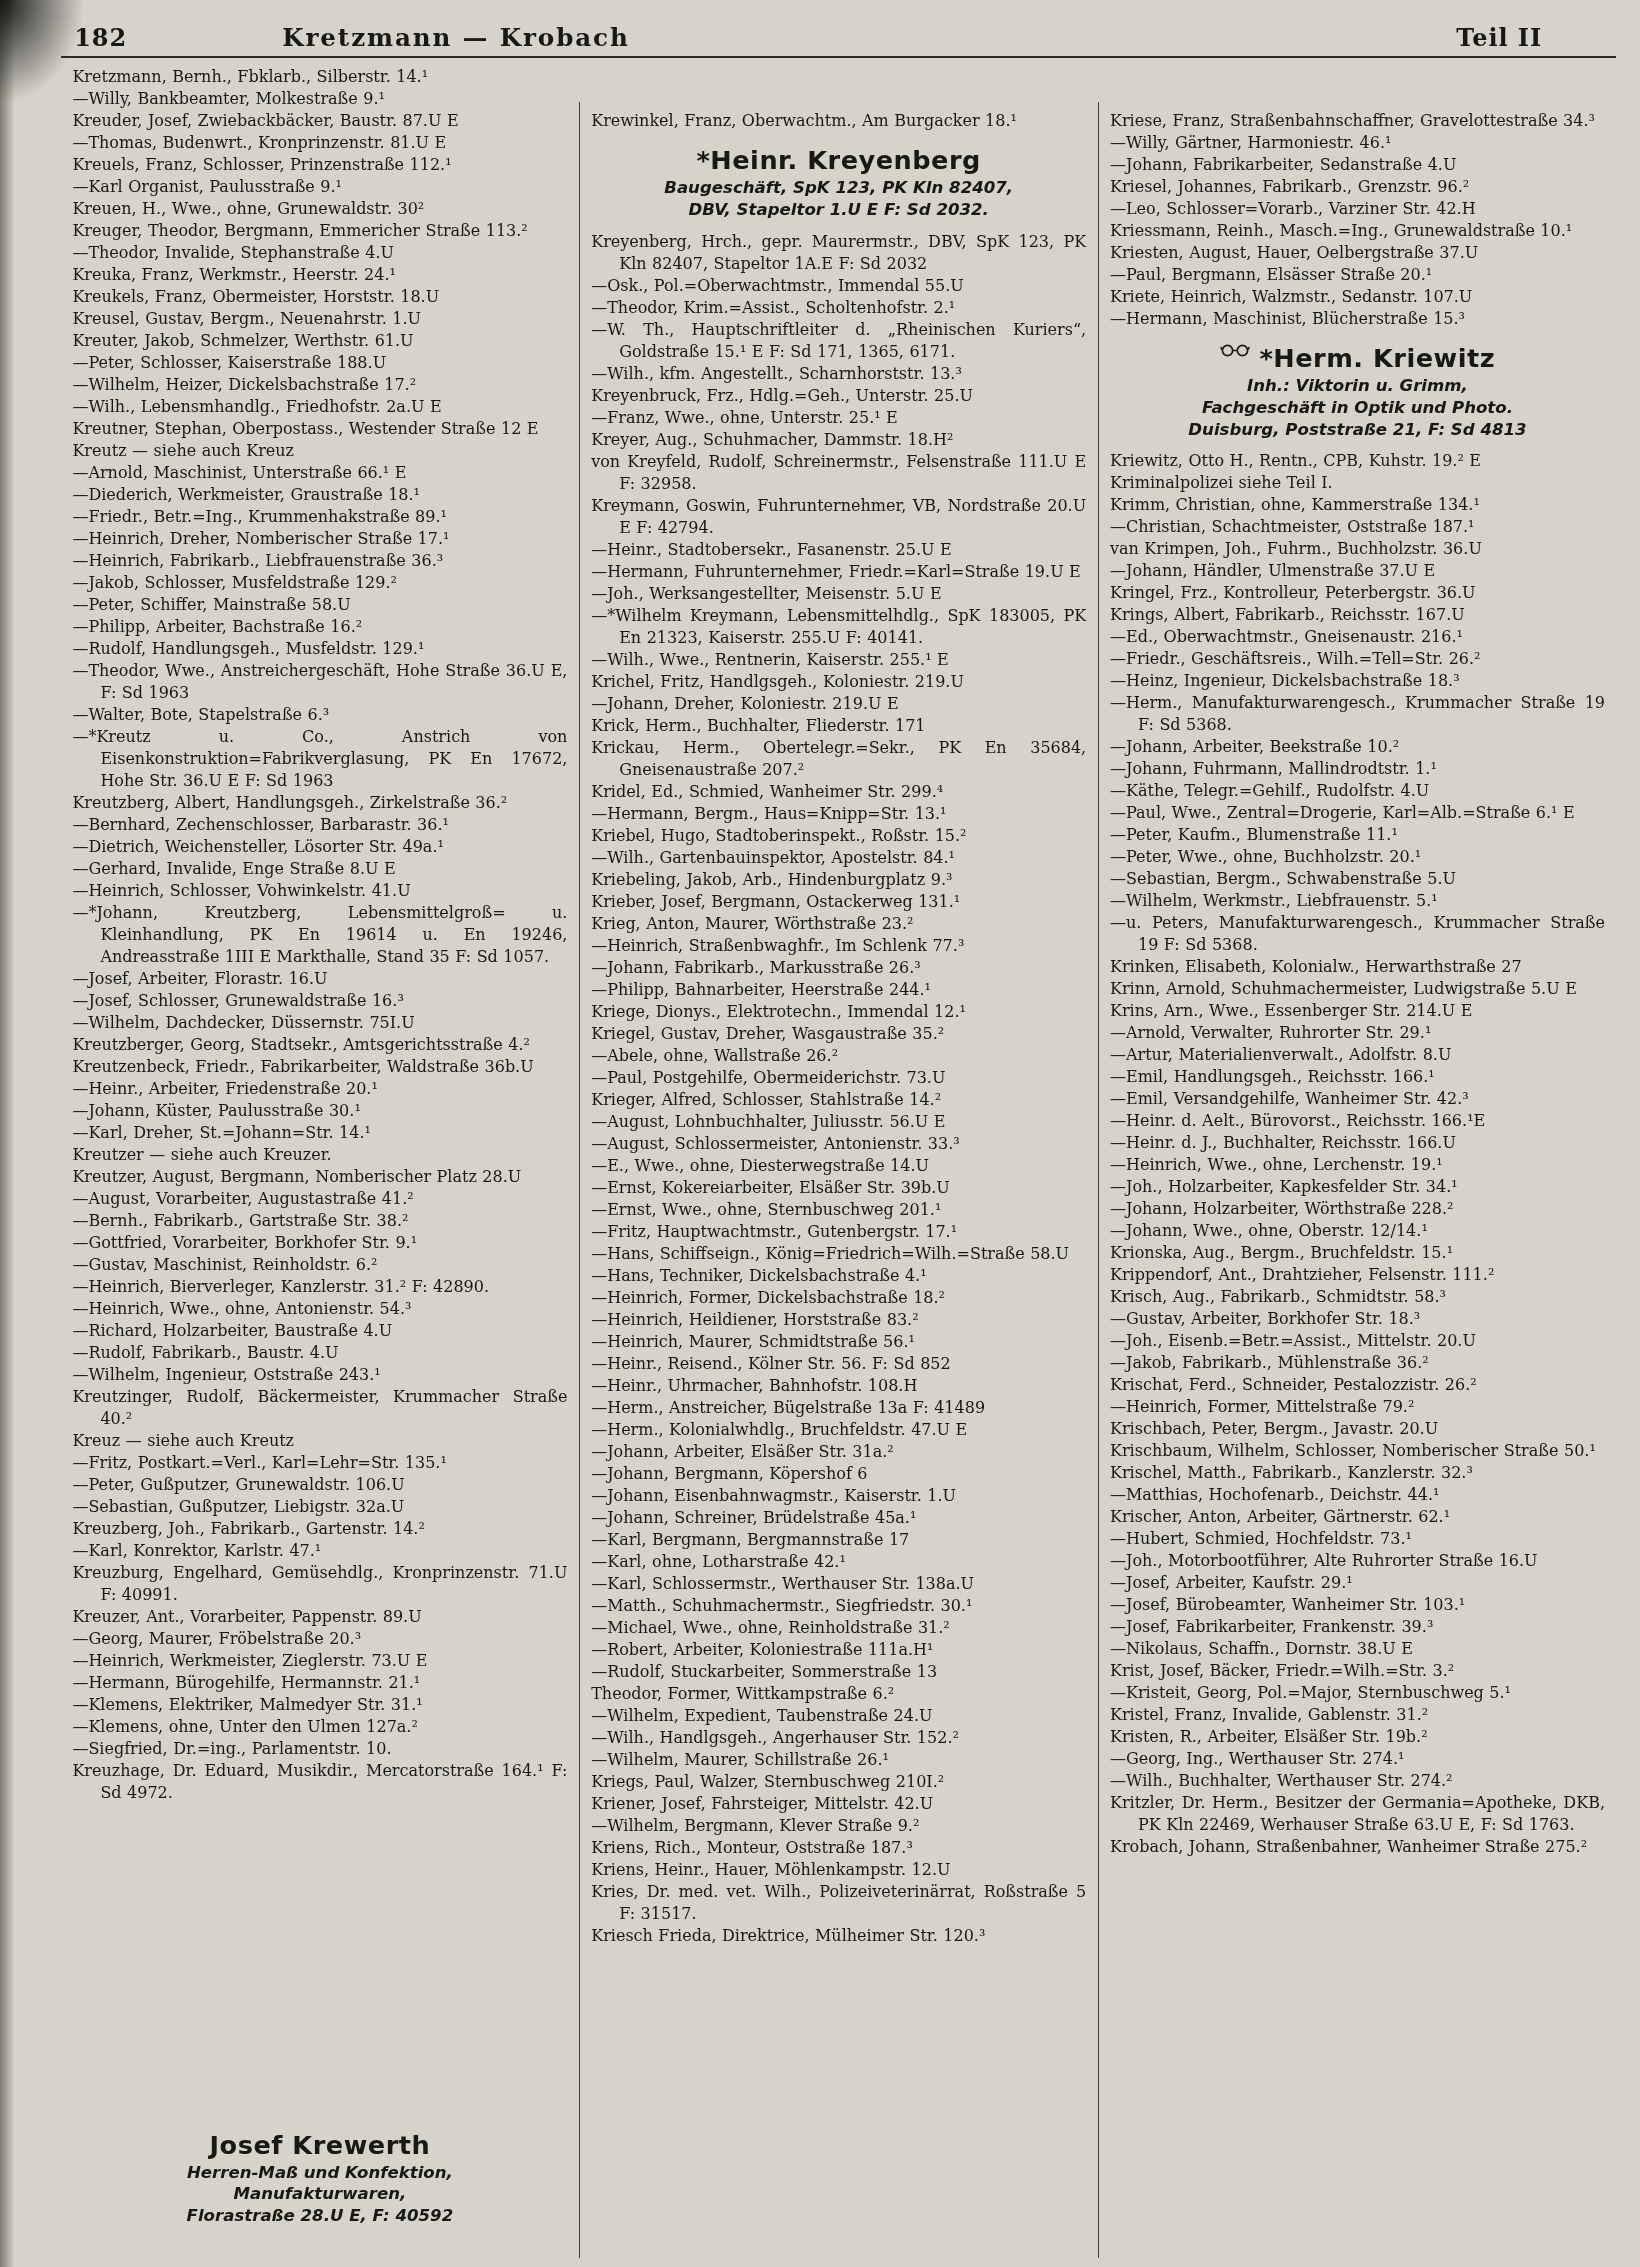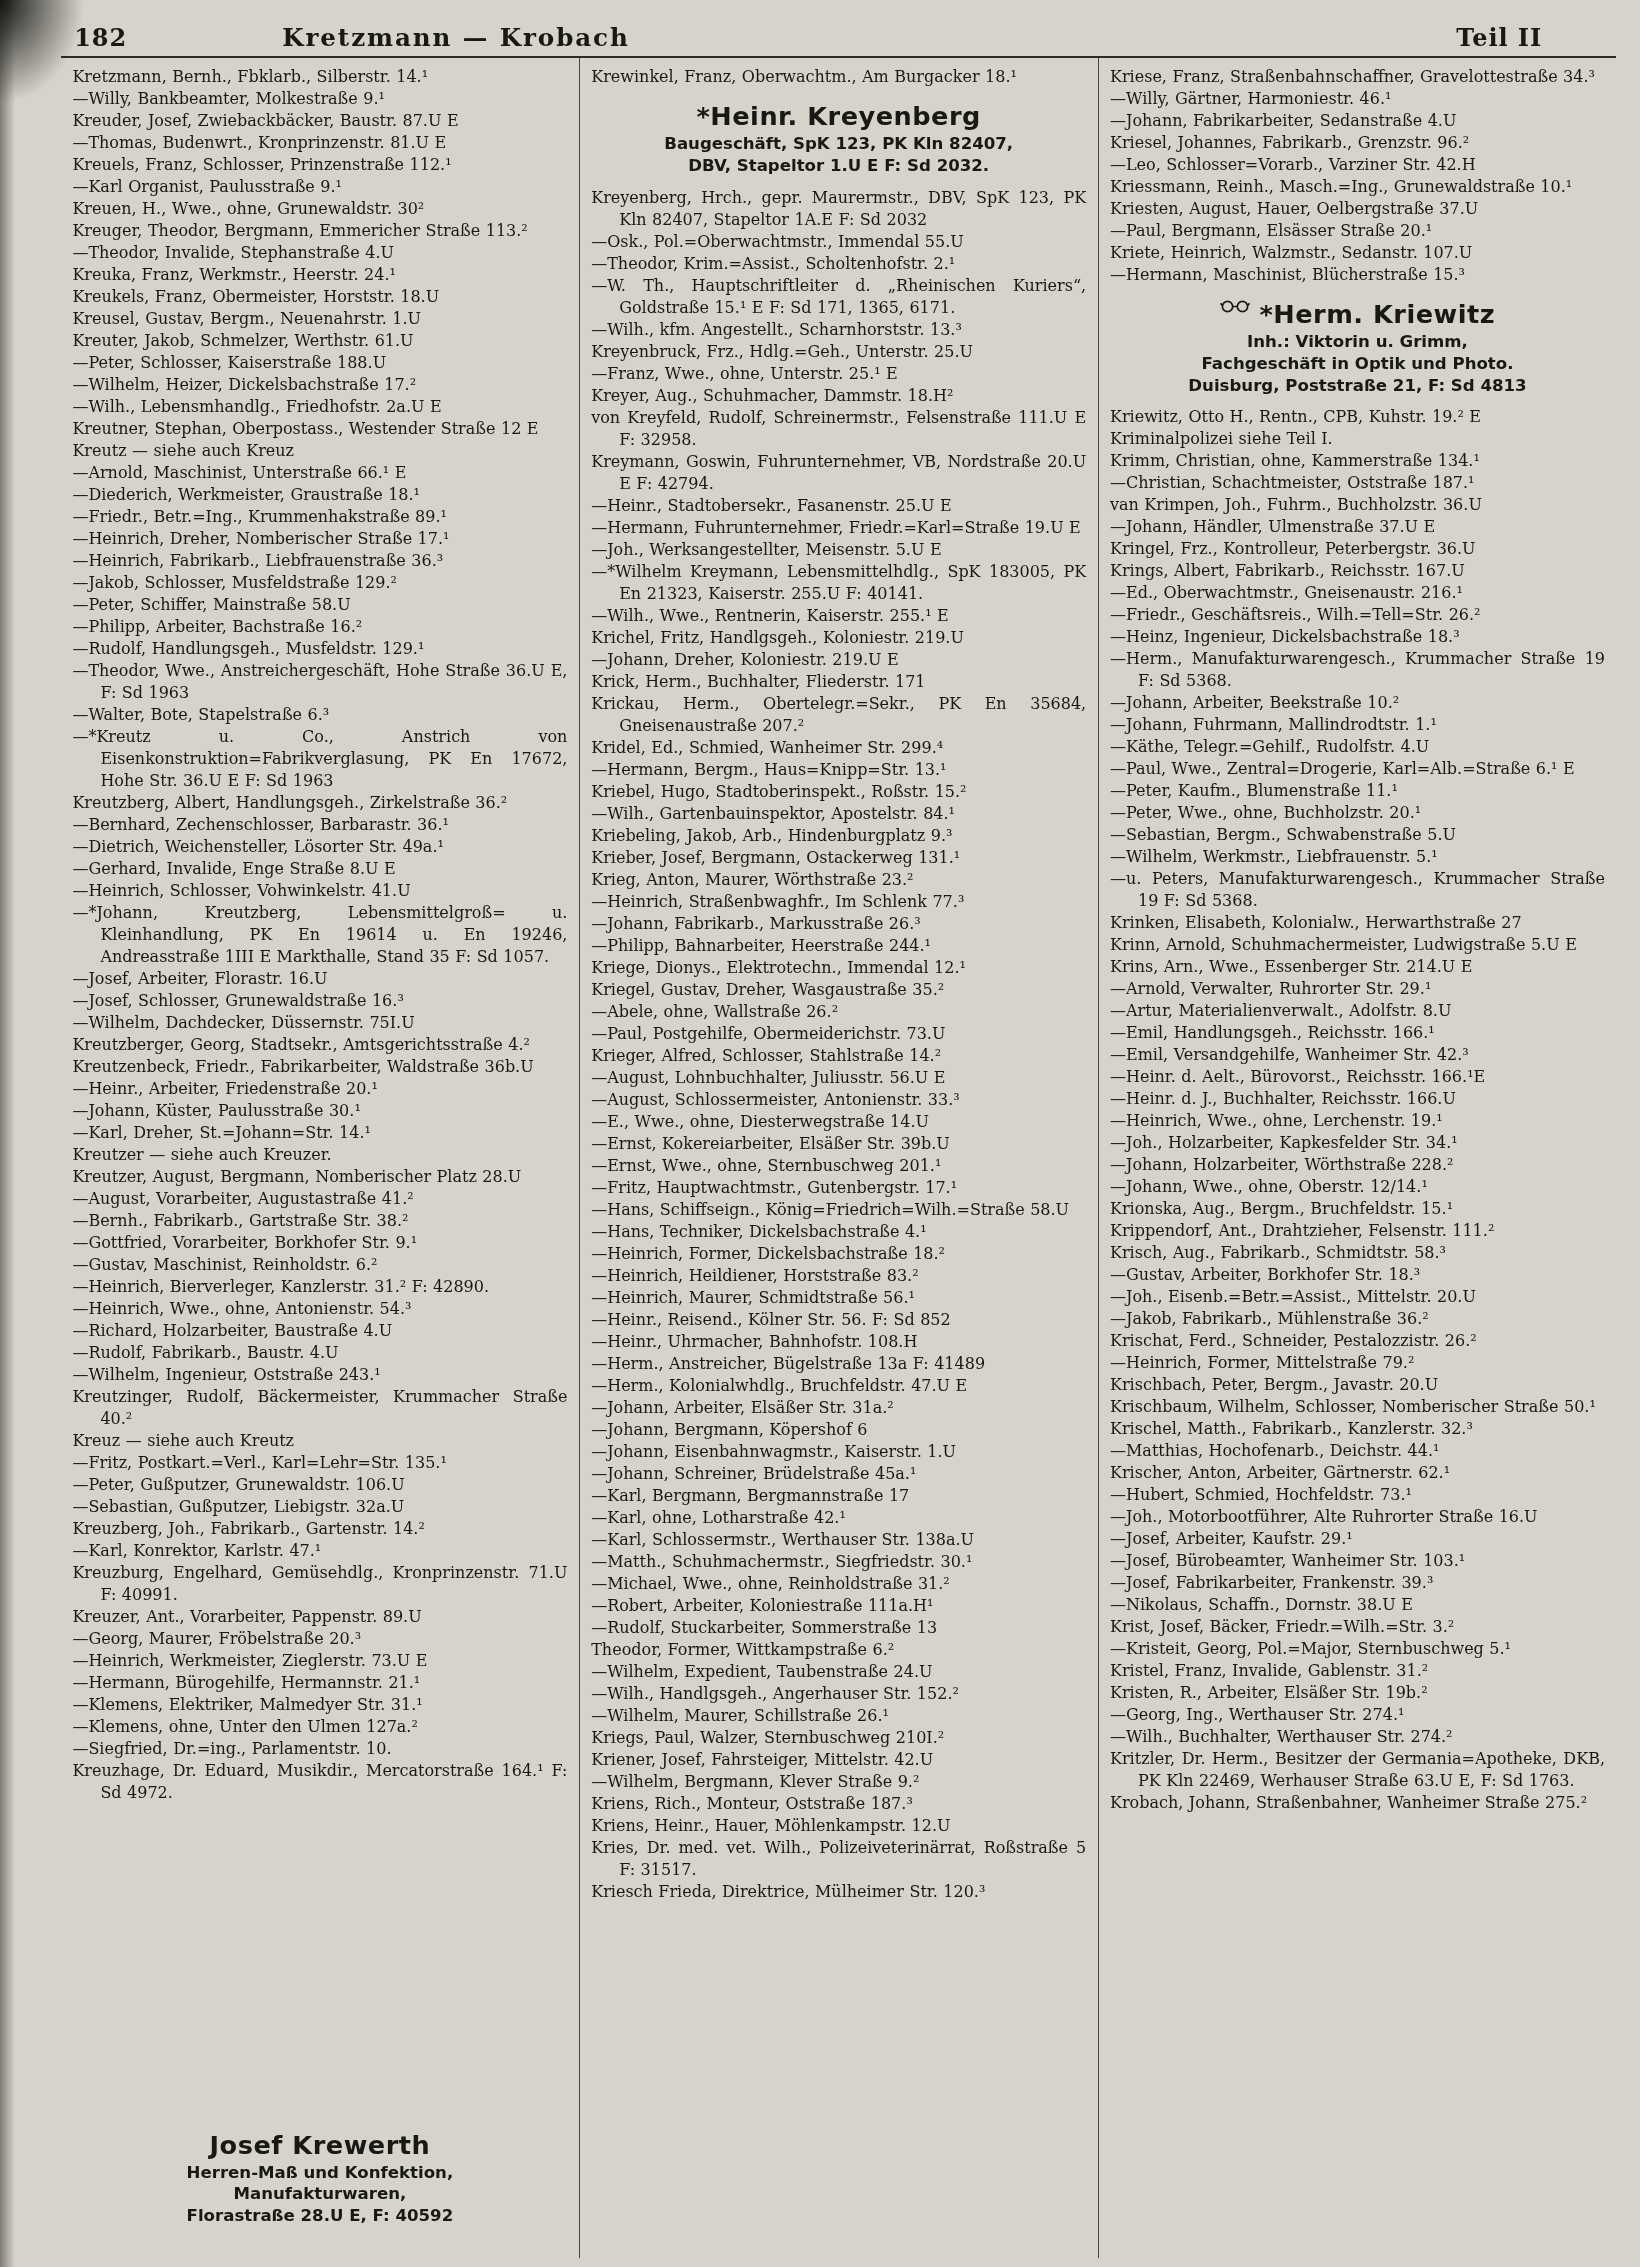--- a/index.html
+++ b/index.html
@@ -32,40 +32,41 @@
   }
   .pageno   { width: 208px; font-size: 24px; letter-spacing: 0.9px; }
   .pagetitle{ flex: 1; font-size: 24.6px; letter-spacing: 1.9px; }
   .pagepart { width: 208px; text-align: center; font-size: 24px; letter-spacing: 0.9px; }
   main.columns { display: flex; align-items: stretch; flex: 1; overflow: hidden; }
   .column {
     flex: 1 1 0; min-width: 0;
     padding: 7.6px 11.4px 5.7px 11.4px;
     display: flex; flex-direction: column;
   }
-  .column + .column { border-left: 1.4px solid #46433c; }
+  .column + .column { border-left: 1.4px solid #46433c; margin-top: 44px; }
   p.entry {
     margin: 0;
     font-size: 16px;
     line-height: 22px;
     text-align: justify;
     padding-left: 28px; text-indent: -28px;
     word-spacing: 0.4px;
   }
   .ad { text-align: center; font-weight: bold; margin: 13.2px 0 9.5px; }
   .ad.push-bottom { margin-top: auto; margin-bottom: 24.6px; }
   .ad-title {
     font-size: 25.6px; line-height: 1.25;
     display: flex; justify-content: center; align-items: flex-start; gap: 9.5px;
     font-family: "DejaVu Sans", "Liberation Sans", sans-serif;
     letter-spacing: 0.5px;
   }
   .ad-line {
     font-size: 16.6px; line-height: 1.32;
     font-family: "DejaVu Sans", "Liberation Sans", sans-serif;
+    font-style: italic;
   }
   .ad-icon { display: inline-flex; align-items: center; color: #181814; }
 </style>
 </head>
 <body>
 
 <div class="page">
   <header class="pagehead">
     <div class="pageno">182</div>
     <div class="pagetitle">Kretzmann — Krobach</div>

